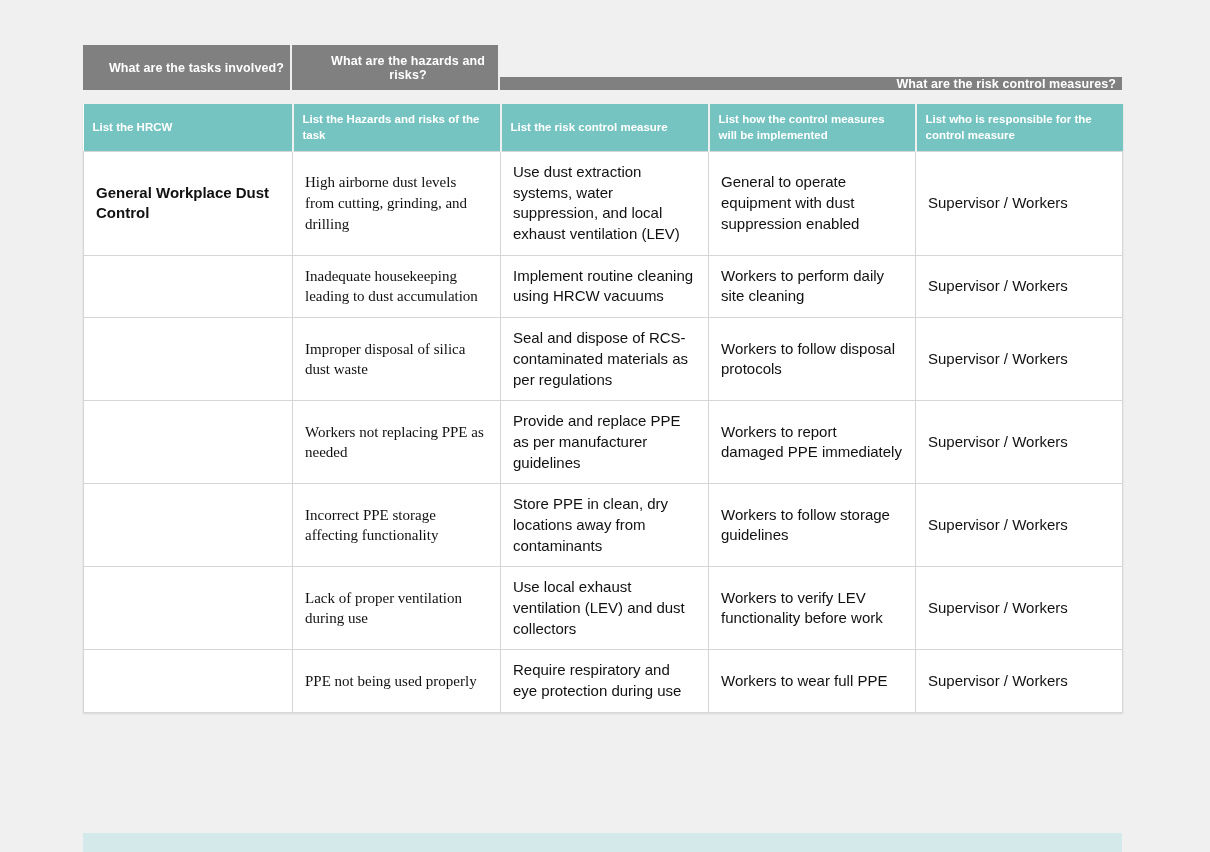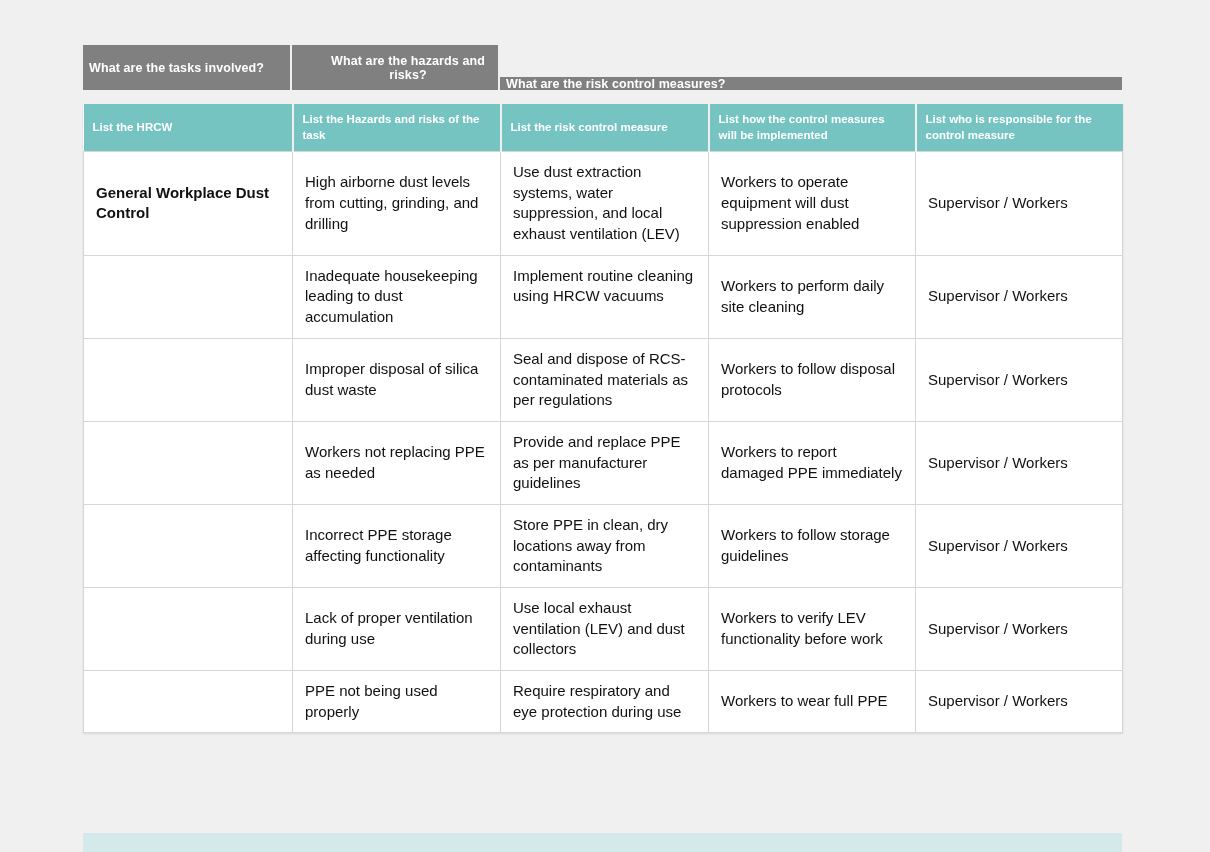--- a/index.html
+++ b/index.html
@@ -33,21 +33,21 @@
     display: flex;
     box-sizing: border-box;
   }
   .group-cell {
     background: #808080;
     color: #ffffff;
     font-size: 12.5px;
     font-weight: bold;
     display: flex;
     align-items: center;
-    justify-content: flex-start;
+    justify-content: flex-end;
     text-align: center;
     box-sizing: border-box;
     border-right: 2px solid #f0f0f0;
     padding: 0 6px;
     letter-spacing: 0.1px;
   }
   .group-cell:last-child { border-right: none; margin-top: 32px; }
   .gc-1 { width: 209px; }
   .gc-2 { width: 208px; padding-left: 32px; }
   .gc-3 { width: 622px; }
@@ -95,21 +95,21 @@
     padding: 10px 12px;
     box-sizing: border-box;
     background: #ffffff;
   }
   td.task-cell {
     font-weight: bold;
     text-align: left;
     vertical-align: middle;
     font-size: 15px;
   }
-  td.hazard-cell { vertical-align: middle; }
+  td.hazard-cell { vertical-align: middle; font-family: Liberation Serif, serif; }
   td.control-cell { vertical-align: top; margin-left: 20px; }
   td.impl-cell { vertical-align: middle; }
   td.resp-cell { vertical-align: middle; }
 
   
   .bottom-bar {
     position: absolute;
     left: 83px;
     top: 833px;
     width: 1039px;
@@ -151,21 +151,21 @@
           <th>List the risk control measure</th>
           <th>List how the control measures will be implemented</th>
           <th>List who is responsible for the control measure</th>
         </tr>
       </thead>
       <tbody>
         <tr>
           <td class="task-cell">General Workplace Dust Control</td>
           <td class="hazard-cell">High airborne dust levels from cutting, grinding, and drilling</td>
           <td class="control-cell">Use dust extraction systems, water suppression, and local exhaust ventilation (LEV)</td>
-          <td class="impl-cell">Workers to operate equipment will dust suppression enabled</td>
+          <td class="impl-cell">General to operate equipment with dust suppression enabled</td>
           <td class="resp-cell">Supervisor / Workers</td>
         </tr>
         <tr>
           <td class="task-cell"></td>
           <td class="hazard-cell">Inadequate housekeeping leading to dust accumulation</td>
           <td class="control-cell">Implement routine cleaning using HRCW vacuums</td>
           <td class="impl-cell">Workers to perform daily site cleaning</td>
           <td class="resp-cell">Supervisor / Workers</td>
         </tr>
         <tr>

